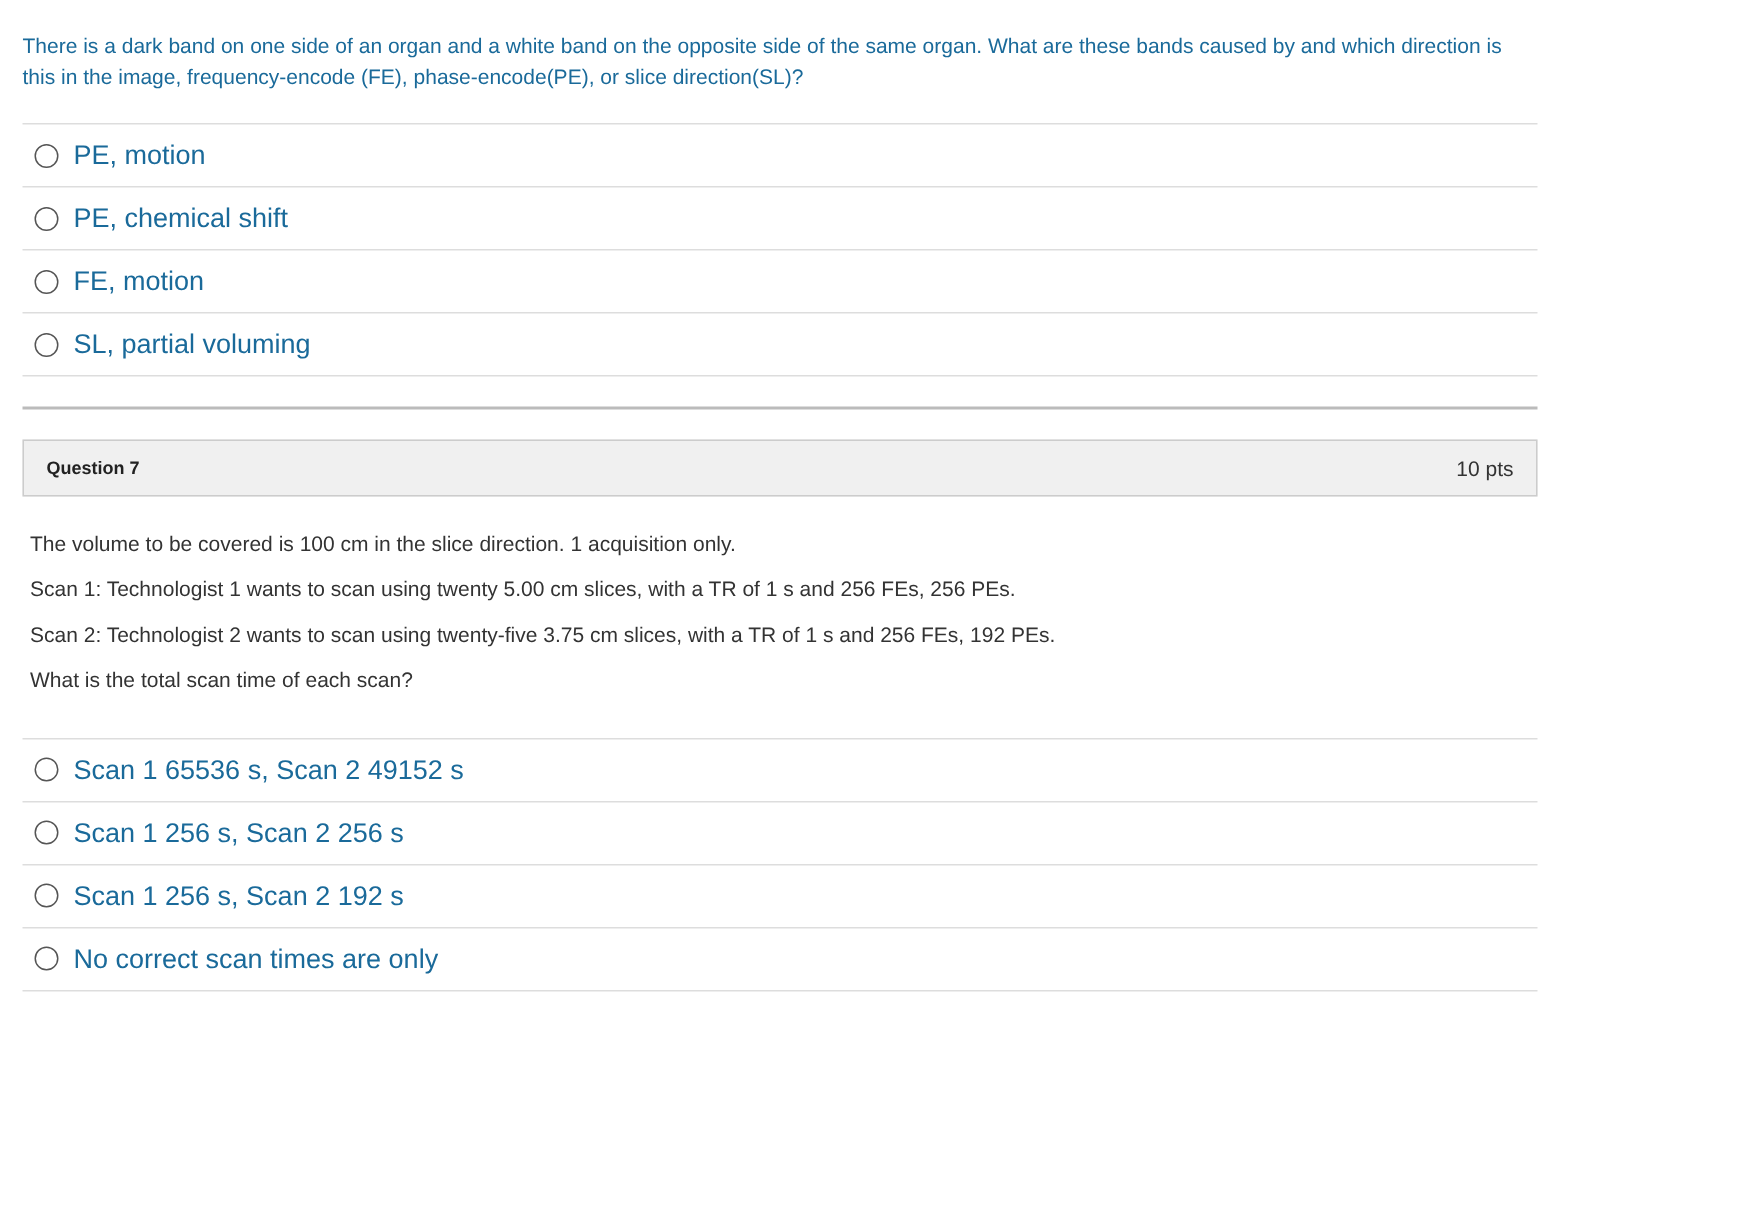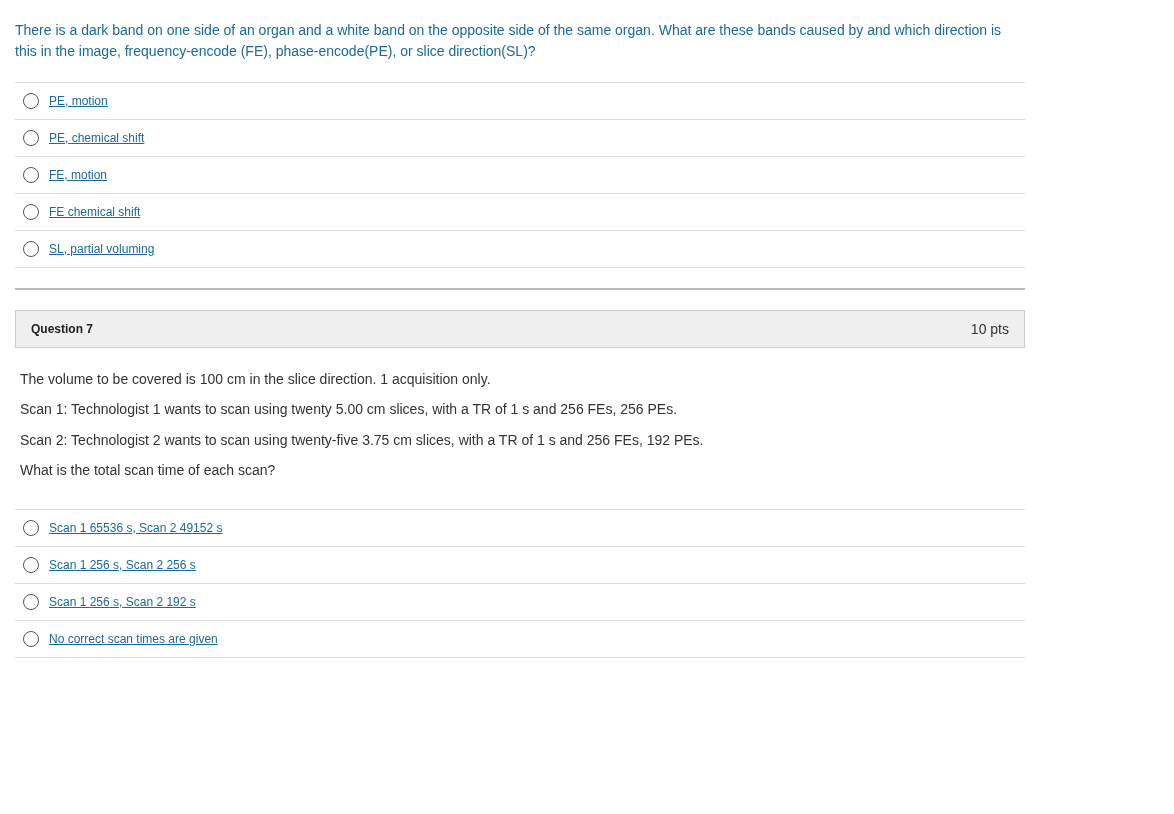--- a/index.html
+++ b/index.html
@@ -46,22 +46,21 @@
       height: 16px;
       border: 1.5px solid #555;
       border-radius: 50%;
       margin-right: 10px;
       flex-shrink: 0;
       background: #fff;
     }
 
     .option-label {
       color: #1a6a9a;
-      font-size: 12px;
-      text-decoration: underline;
+      font-size: 18px;
     }
 
     .separator-thick {
       border: none;
       border-top: 2px solid #bbb;
       margin: 20px 0;
     }
 
     
     .question-header {
@@ -121,24 +120,20 @@
     <div class="answer-option">
       <div class="radio-circle"></div>
       <span class="option-label">PE, chemical shift</span>
     </div>
     <div class="answer-option">
       <div class="radio-circle"></div>
       <span class="option-label">FE, motion</span>
     </div>
     <div class="answer-option">
       <div class="radio-circle"></div>
-      <span class="option-label">FE chemical shift</span>
-    </div>
-    <div class="answer-option">
-      <div class="radio-circle"></div>
       <span class="option-label">SL, partial voluming</span>
     </div>
   </div>
 
   <hr class="separator-thick">
 
   <div class="question-header">
     <span class="question-title">Question 7</span>
     <span class="question-pts">10 pts</span>
   </div>
@@ -158,17 +153,17 @@
     <div class="answer-option">
       <div class="radio-circle"></div>
       <span class="option-label">Scan 1 256 s, Scan 2 256 s</span>
     </div>
     <div class="answer-option">
       <div class="radio-circle"></div>
       <span class="option-label">Scan 1 256 s, Scan 2 192 s</span>
     </div>
     <div class="answer-option">
       <div class="radio-circle"></div>
-      <span class="option-label">No correct scan times are given</span>
+      <span class="option-label">No correct scan times are only</span>
     </div>
   </div>
 
 </div>
 
 </body></html>

